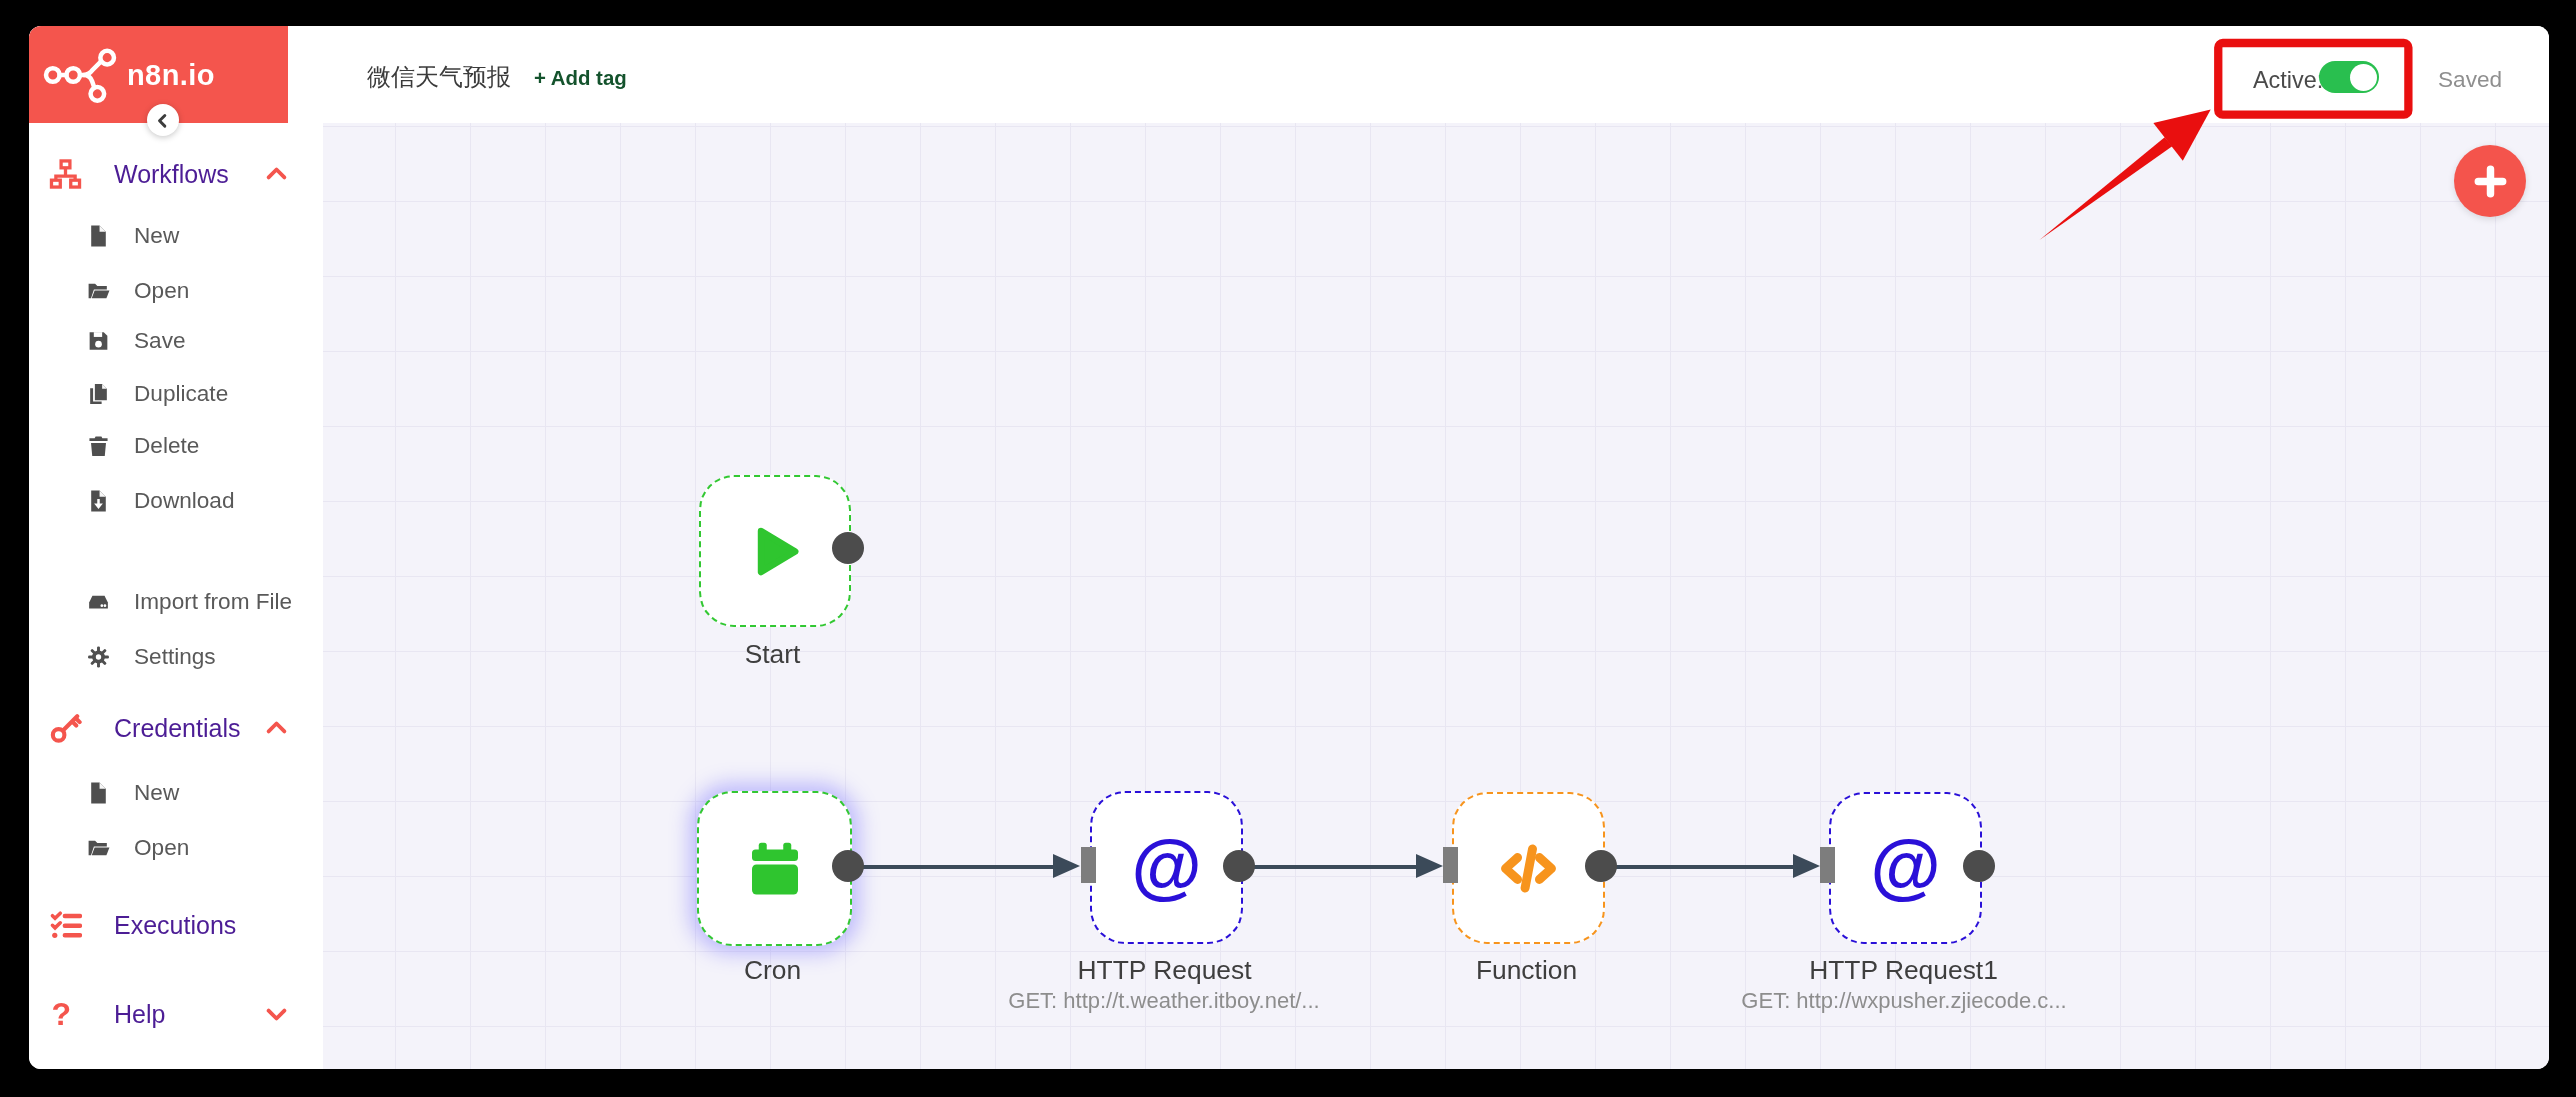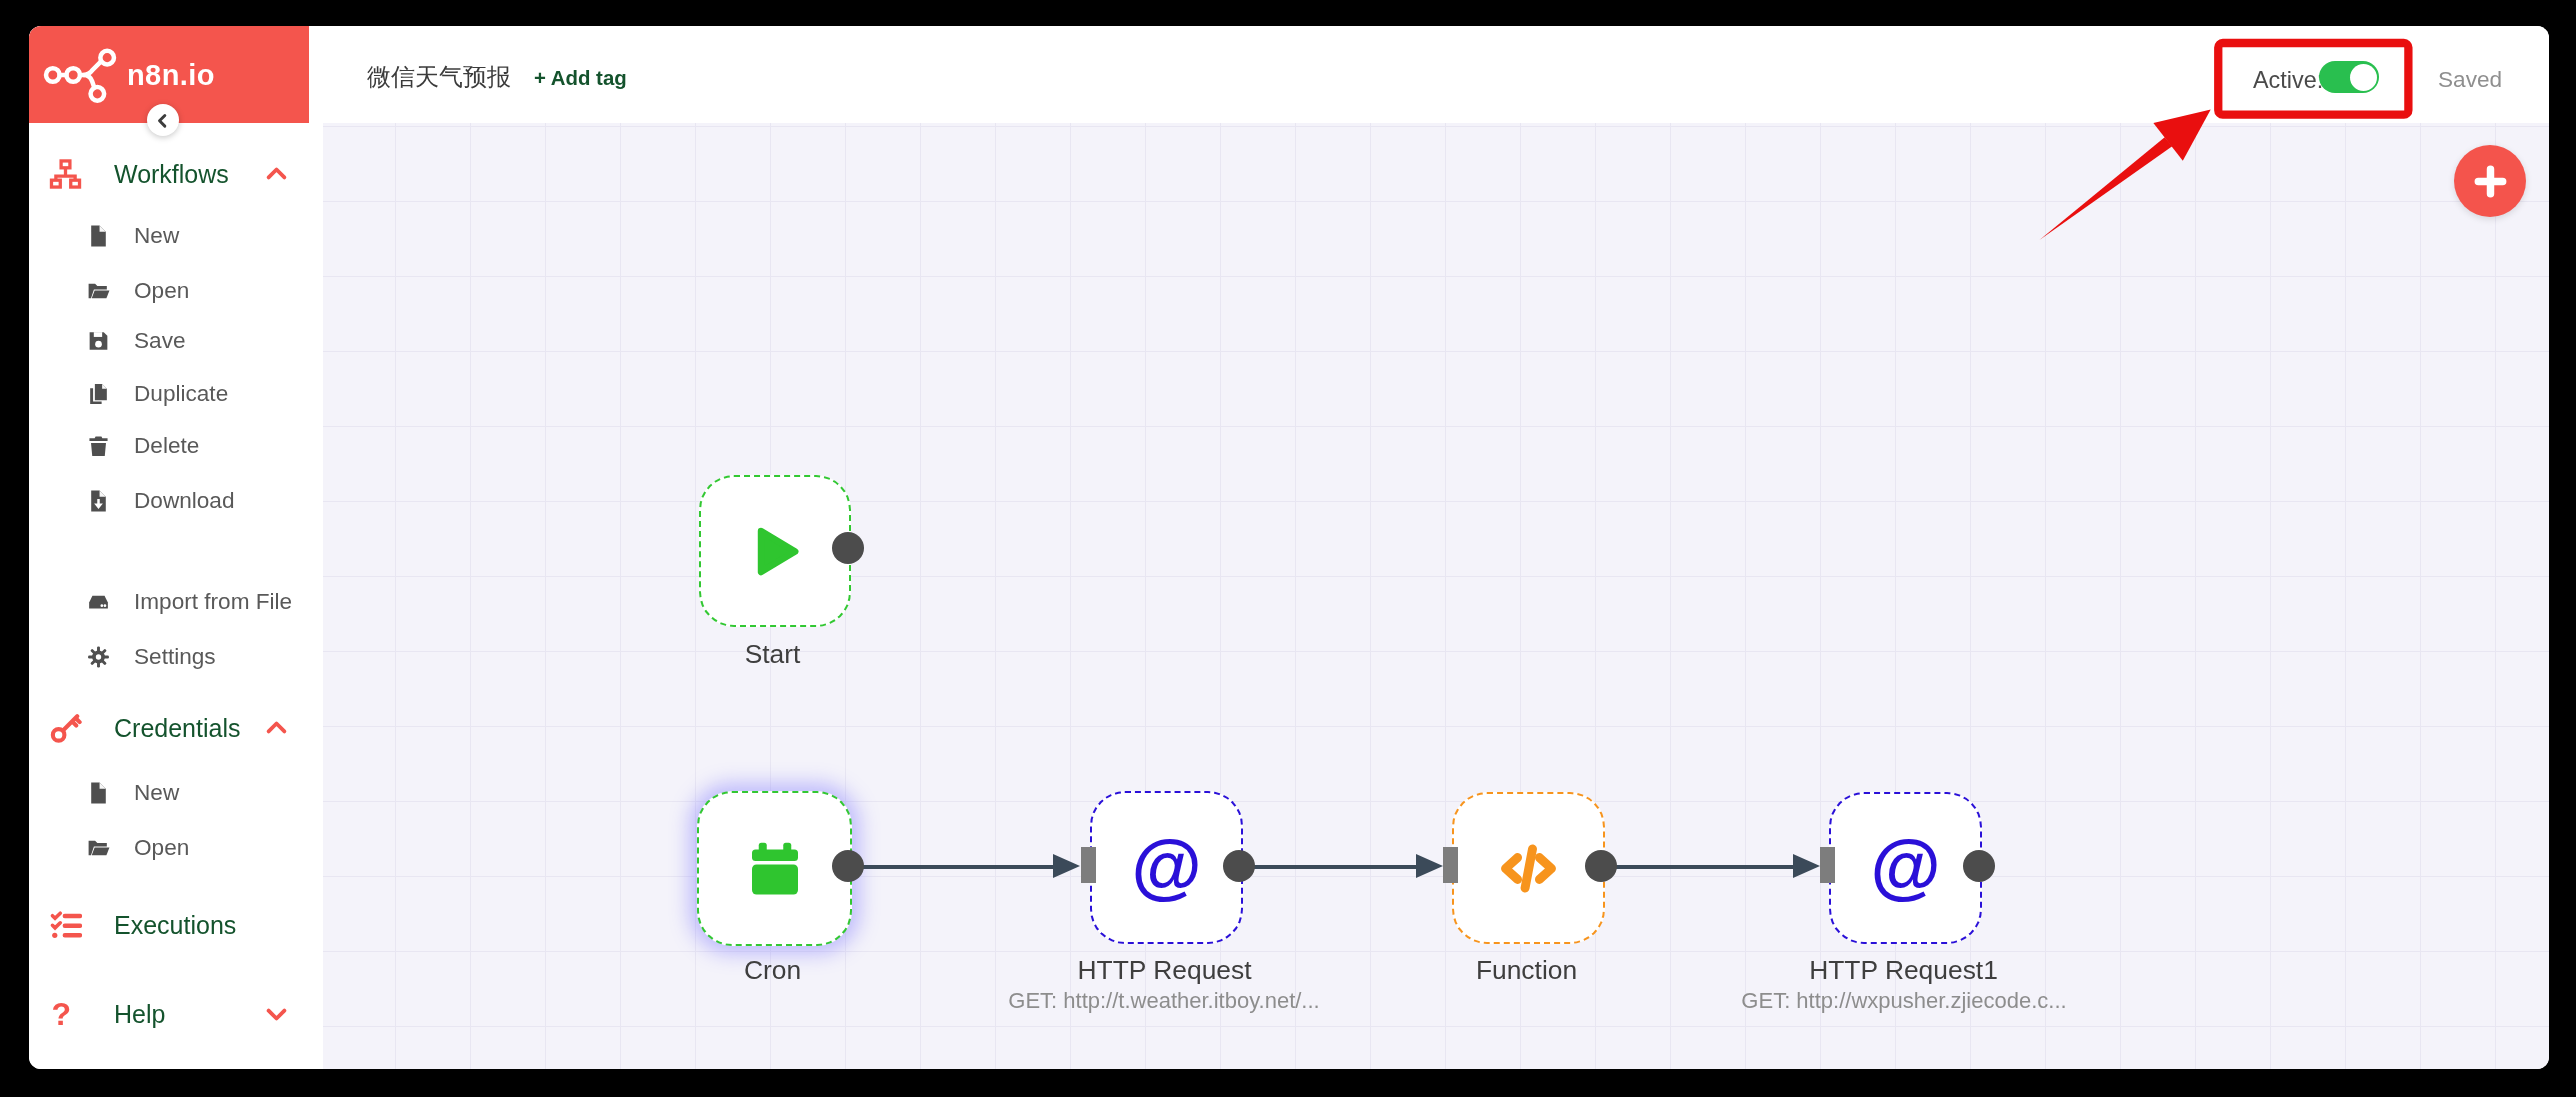--- a/index.html
+++ b/index.html
@@ -7,33 +7,33 @@
     width:2576px;height:1097px;position:relative;overflow:hidden;
     background:#000;font-family:"Liberation Sans","DejaVu Sans",sans-serif;
     -webkit-font-smoothing:antialiased;
   }
   .window{
     position:absolute;left:29px;top:26.4px;width:2520px;height:1043px;
     background:#fff;border-radius:12px;overflow:hidden;
   }
   
   .sidebar{position:absolute;left:0;top:0;width:294px;height:100%;background:#fff;z-index:20;}
-  .side-header{position:absolute;left:0;top:0;width:280px;height:97px;background:#f4554d;}
+  .side-header{position:absolute;left:0;top:0;width:259px;height:97px;background:#f4554d;}
   .brand{position:absolute;left:98px;top:33px;font-size:29px;font-weight:700;color:#fff;letter-spacing:0.4px;}
   .logo{position:absolute;left:10.6px;top:15px;}
   .collapse-btn{
     position:absolute;left:118px;top:78px;width:32px;height:32px;border-radius:50%;
     background:#fff;box-shadow:0 1.5px 6px rgba(0,0,0,.22);z-index:25;
     display:flex;align-items:center;justify-content:center;
   }
   .srow{position:absolute;left:0;width:294px;height:48px;cursor:pointer;}
   .srow .ic{position:absolute;top:50%;transform:translateY(-50%);}
   .sec-ic{left:20.4px;width:33px;height:33px;}
   .sub-ic{left:57px;width:25px;height:25px;}
-  .sec-lbl{position:absolute;left:85px;top:50%;transform:translateY(-50%);font-size:25px;color:#14532d;}
+  .sec-lbl{position:absolute;left:85px;top:50%;transform:translateY(-50%);font-size:25px;color:#4c1d95;}
   .sub-lbl{position:absolute;left:105px;top:50%;transform:translateY(-50%);font-size:22.6px;color:#595959;}
   .chev{position:absolute;left:234px;top:50%;transform:translateY(-50%);width:27px;height:27px;}
   .gray-ic{color:#4f4f4f;}
   .red-ic{color:#f4554d;}
   .q-ic{position:absolute;left:22.6px;top:50%;transform:translateY(-50%);font-size:32px;font-weight:700;color:#f4554d;}
   
   .main-topbar{position:absolute;left:294px;top:0;width:2227px;height:97px;background:#fff;z-index:10;}
   .wf-title{position:absolute;left:44px;top:35px;font-size:24px;color:#3b3b3b;}
   .add-tag{position:absolute;left:211px;top:41px;font-size:20.4px;color:#14532d;font-weight:700;}
   .active-lbl{position:absolute;left:1930px;top:41px;font-size:23.4px;color:#4a4a4a;}

